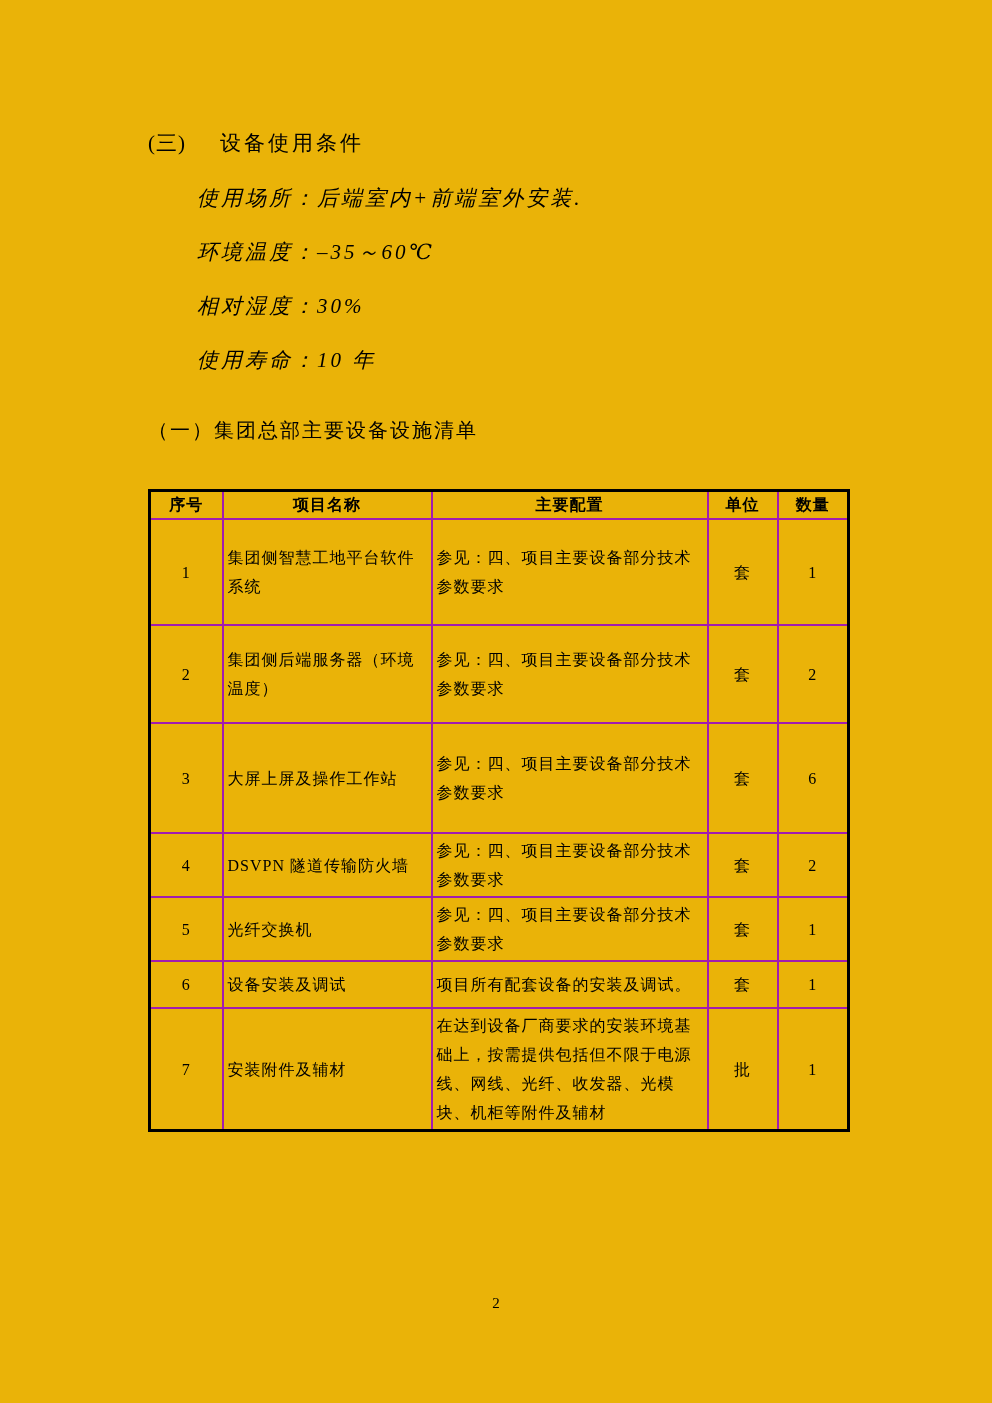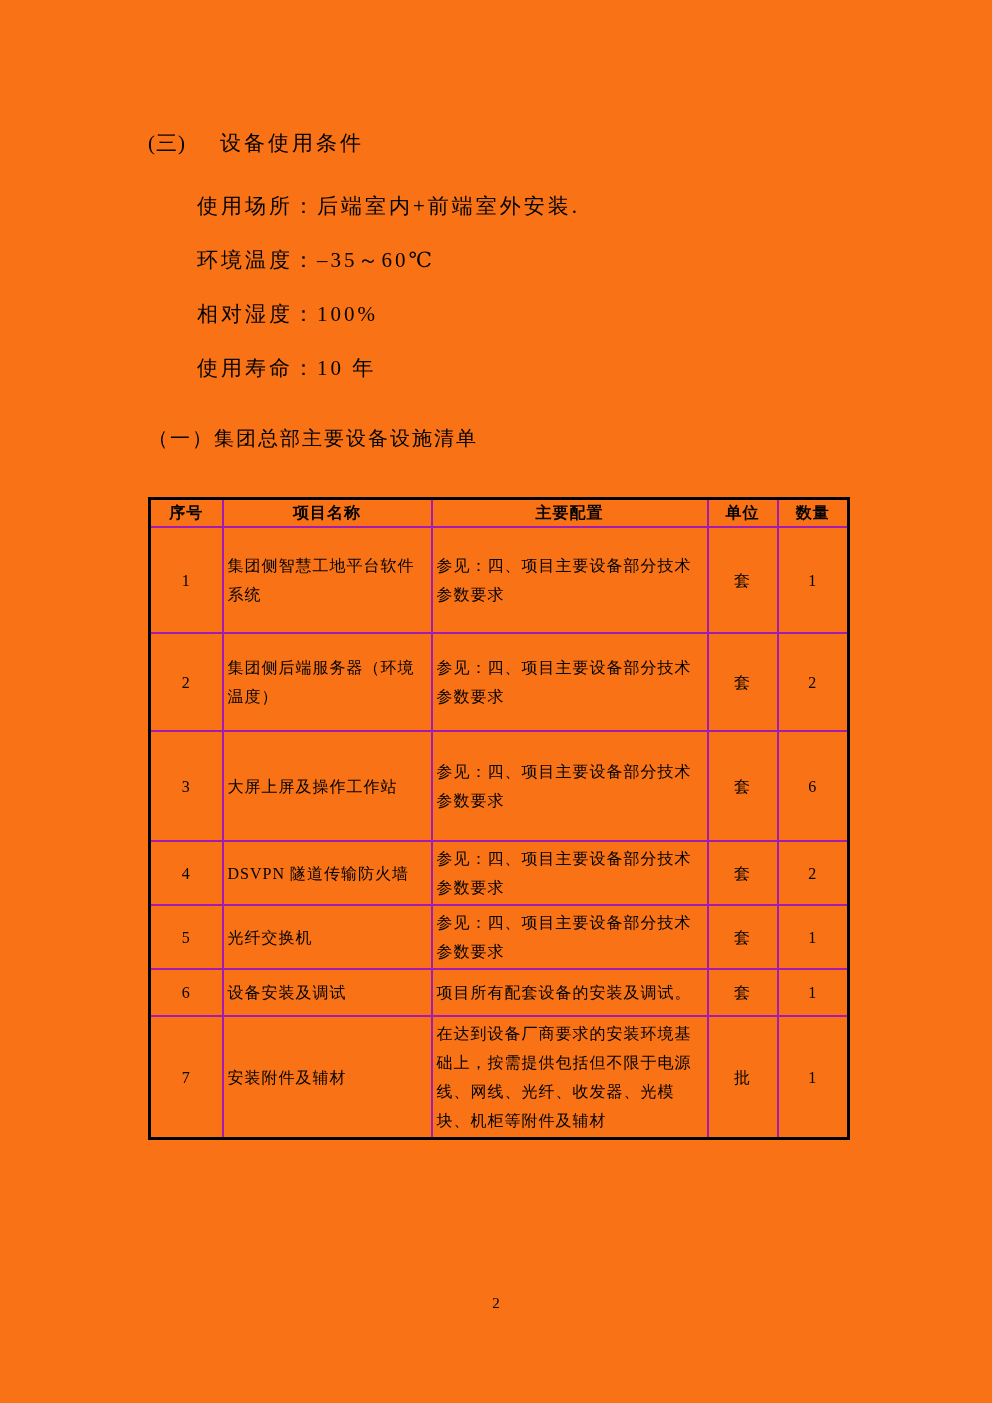--- a/index.html
+++ b/index.html
@@ -1,30 +1,30 @@
 <!DOCTYPE html>
 <html><head>
 <meta charset="utf-8">
 <style>
   * { box-sizing: border-box; }
   html, body { margin: 0; padding: 0; background: #ffffff; }
   .page {
     width: 992px; height: 1403px; position: relative;
-    background: #f97316; color: #000000; overflow: hidden;
+    background: #eab308; color: #000000; overflow: hidden;
     font-family: "Liberation Serif", "DejaVu Serif", serif;
   }
   .content { padding: 131px 145px 0 148px; }
 
   .h-sec3 {
     font-size: 21px; line-height: 24px; letter-spacing: 3px;
     white-space: nowrap;
   }
   .h-sec3 .num { letter-spacing: 1px; margin-right: 34px; }
 
-  .conditions { margin-top: 40px; padding-left: 49px; }
+  .conditions { margin-top: 32px; padding-left: 49px; font-style: italic; }
   .conditions p {
     margin: 0 0 32px 0; font-size: 21px; line-height: 22px;
     letter-spacing: 3px; white-space: nowrap;
   }
 
   .h-main {
     margin: 13px 0 0 0; font-size: 22px; line-height: 24px;
     font-weight: bold; letter-spacing: 4px; white-space: nowrap;
   }
   .h-sub {
@@ -67,21 +67,21 @@
 <div class="page">
   <div class="content">
 
     <div class="h-sec3">
       <span class="num">(三)</span><span>设备使用条件</span>
     </div>
 
     <div class="conditions">
       <p>使用场所：后端室内+前端室外安装.</p>
       <p>环境温度：–35～60℃</p>
-      <p>相对湿度：100%</p>
+      <p>相对湿度：30%</p>
       <p>使用寿命：10 年</p>
     </div>
 
 
     <div class="h-sub">（一）集团总部主要设备设施清单</div>
 
     <table class="equip">
       <colgroup>
         <col style="width:73px">
           <col style="width:209px">

